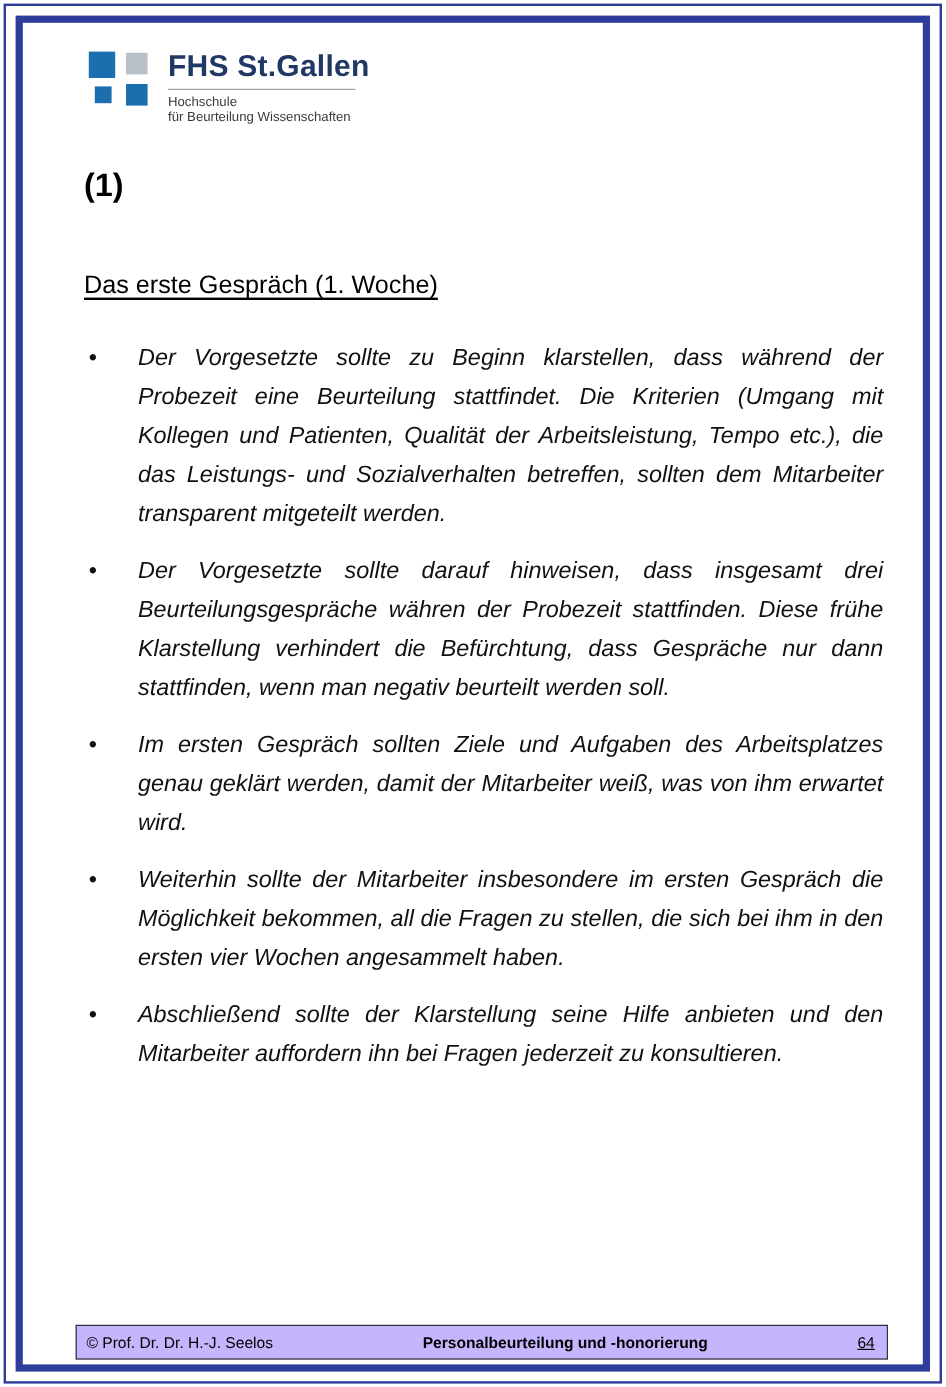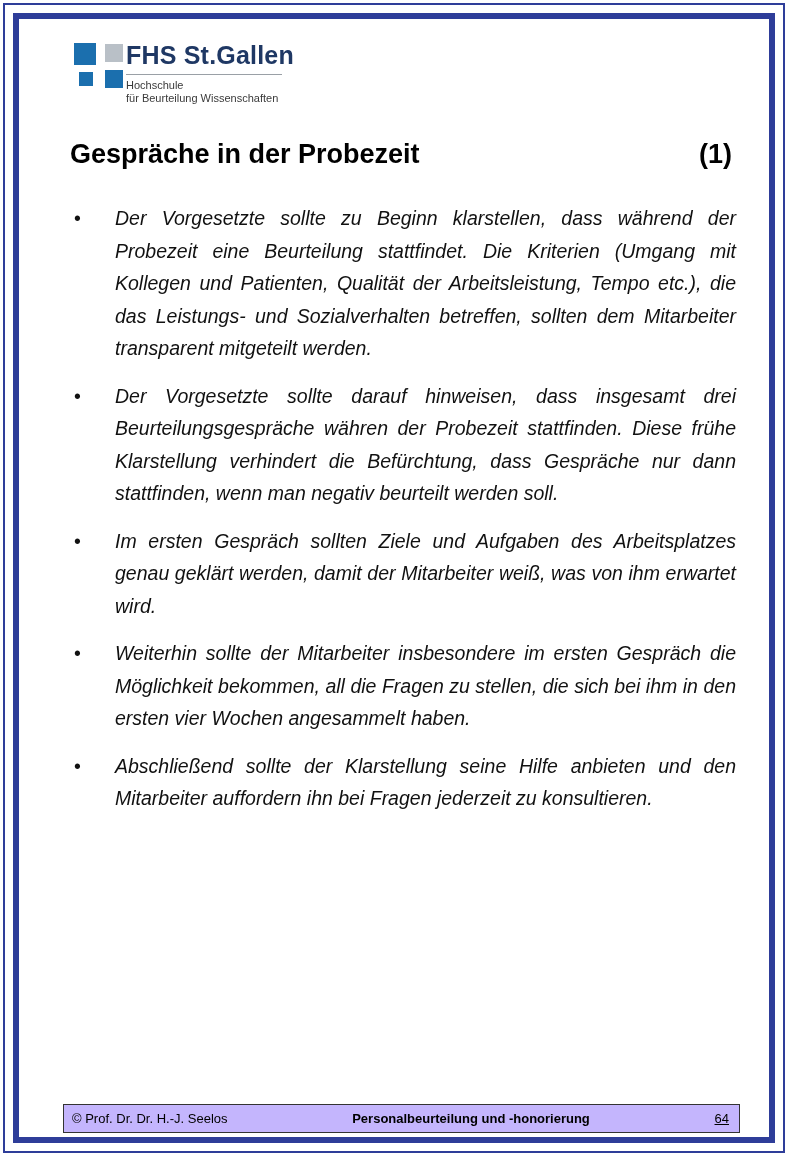--- a/index.html
+++ b/index.html
@@ -17,21 +17,21 @@
     color:var(--ink);
     position:relative;
     overflow:hidden;
   }
   .slide{position:absolute;inset:0;background:#fff;}
   .outer-border{position:absolute;inset:3px;border:2px solid var(--border-blue);}
   .inner-border{position:absolute;inset:13px;border:6px solid var(--border-blue);background:#fff;}
   .content{position:absolute;inset:0;padding:16px 33px 0 51px;}
 
   
-  .logo-row{display:flex;align-items:flex-start;margin-left:4px;margin-top:6px;}
+  .logo-row{display:flex;align-items:flex-start;gap:14px;margin-left:4px;margin-top:6px;}
   .logo-squares{position:relative;width:52px;height:50px;flex:0 0 52px;}
   .logo-squares .sq{position:absolute;}
   .sq1{left:0;top:2px;width:22px;height:22px;background:var(--logo-blue);}
   .sq2{left:31px;top:3px;width:18px;height:18px;background:var(--logo-gray);}
   .sq3{left:5px;top:31px;width:14px;height:14px;background:var(--logo-blue);}
   .sq4{left:31px;top:29px;width:18px;height:18px;background:var(--logo-blue);}
   .logo-text{display:flex;flex-direction:column;}
   .logo-name{font-size:25px;font-weight:bold;color:var(--navy);letter-spacing:.2px;}
   .logo-rule{width:156px;height:1px;background:#9aa0a6;margin:4px 0 4px 0;}
   .logo-sub{font-size:11px;color:#3a3a3a;line-height:13px;}
@@ -90,24 +90,24 @@
         </div>
         <div class="logo-text">
           <span class="logo-name">FHS St.Gallen</span>
           <span class="logo-rule"></span>
           <span class="logo-sub">Hochschule</span>
           <span class="logo-sub">für Beurteilung Wissenschaften</span>
         </div>
       </div>
 
       <div class="title-row">
-        <span class="slide-title">Gespräche in der Probezeit</span>
         <span class="slide-number">(1)</span>
       </div>
 
+      <div class="section-heading">Das erste Gespräch (1. Woche)</div>
 
       <ul class="bullet-list">
         <li>
           <span class="bullet-marker">•</span>
           <span class="bullet-text">Der Vorgesetzte sollte zu Beginn klarstellen, dass während der Probezeit eine Beurteilung stattfindet. Die Kriterien (Umgang mit Kollegen und Patienten, Qualität der Arbeitsleistung, Tempo etc.), die das Leistungs- und Sozialverhalten betreffen, sollten dem Mitarbeiter transparent mitgeteilt werden.</span>
         </li>
         <li>
           <span class="bullet-marker">•</span>
           <span class="bullet-text">Der Vorgesetzte sollte darauf hinweisen, dass insgesamt drei Beurteilungsgespräche währen der Probezeit stattfinden. Diese frühe Klarstellung verhindert die Befürchtung, dass Gespräche nur dann stattfinden, wenn man negativ beurteilt werden soll.</span>
         </li>

